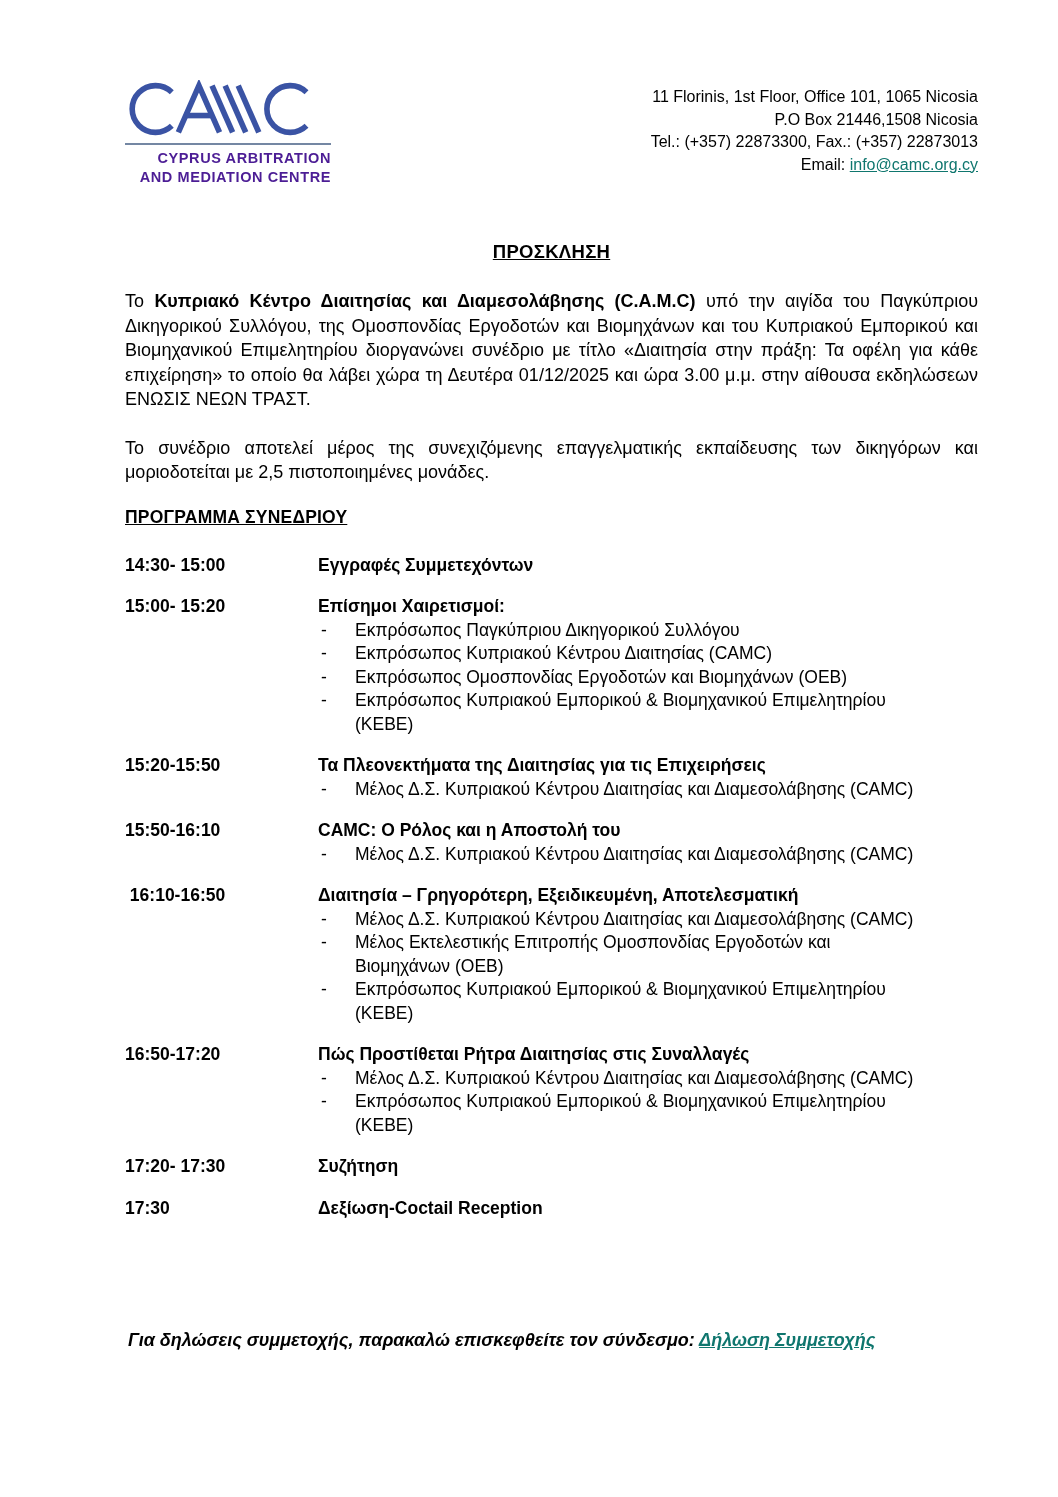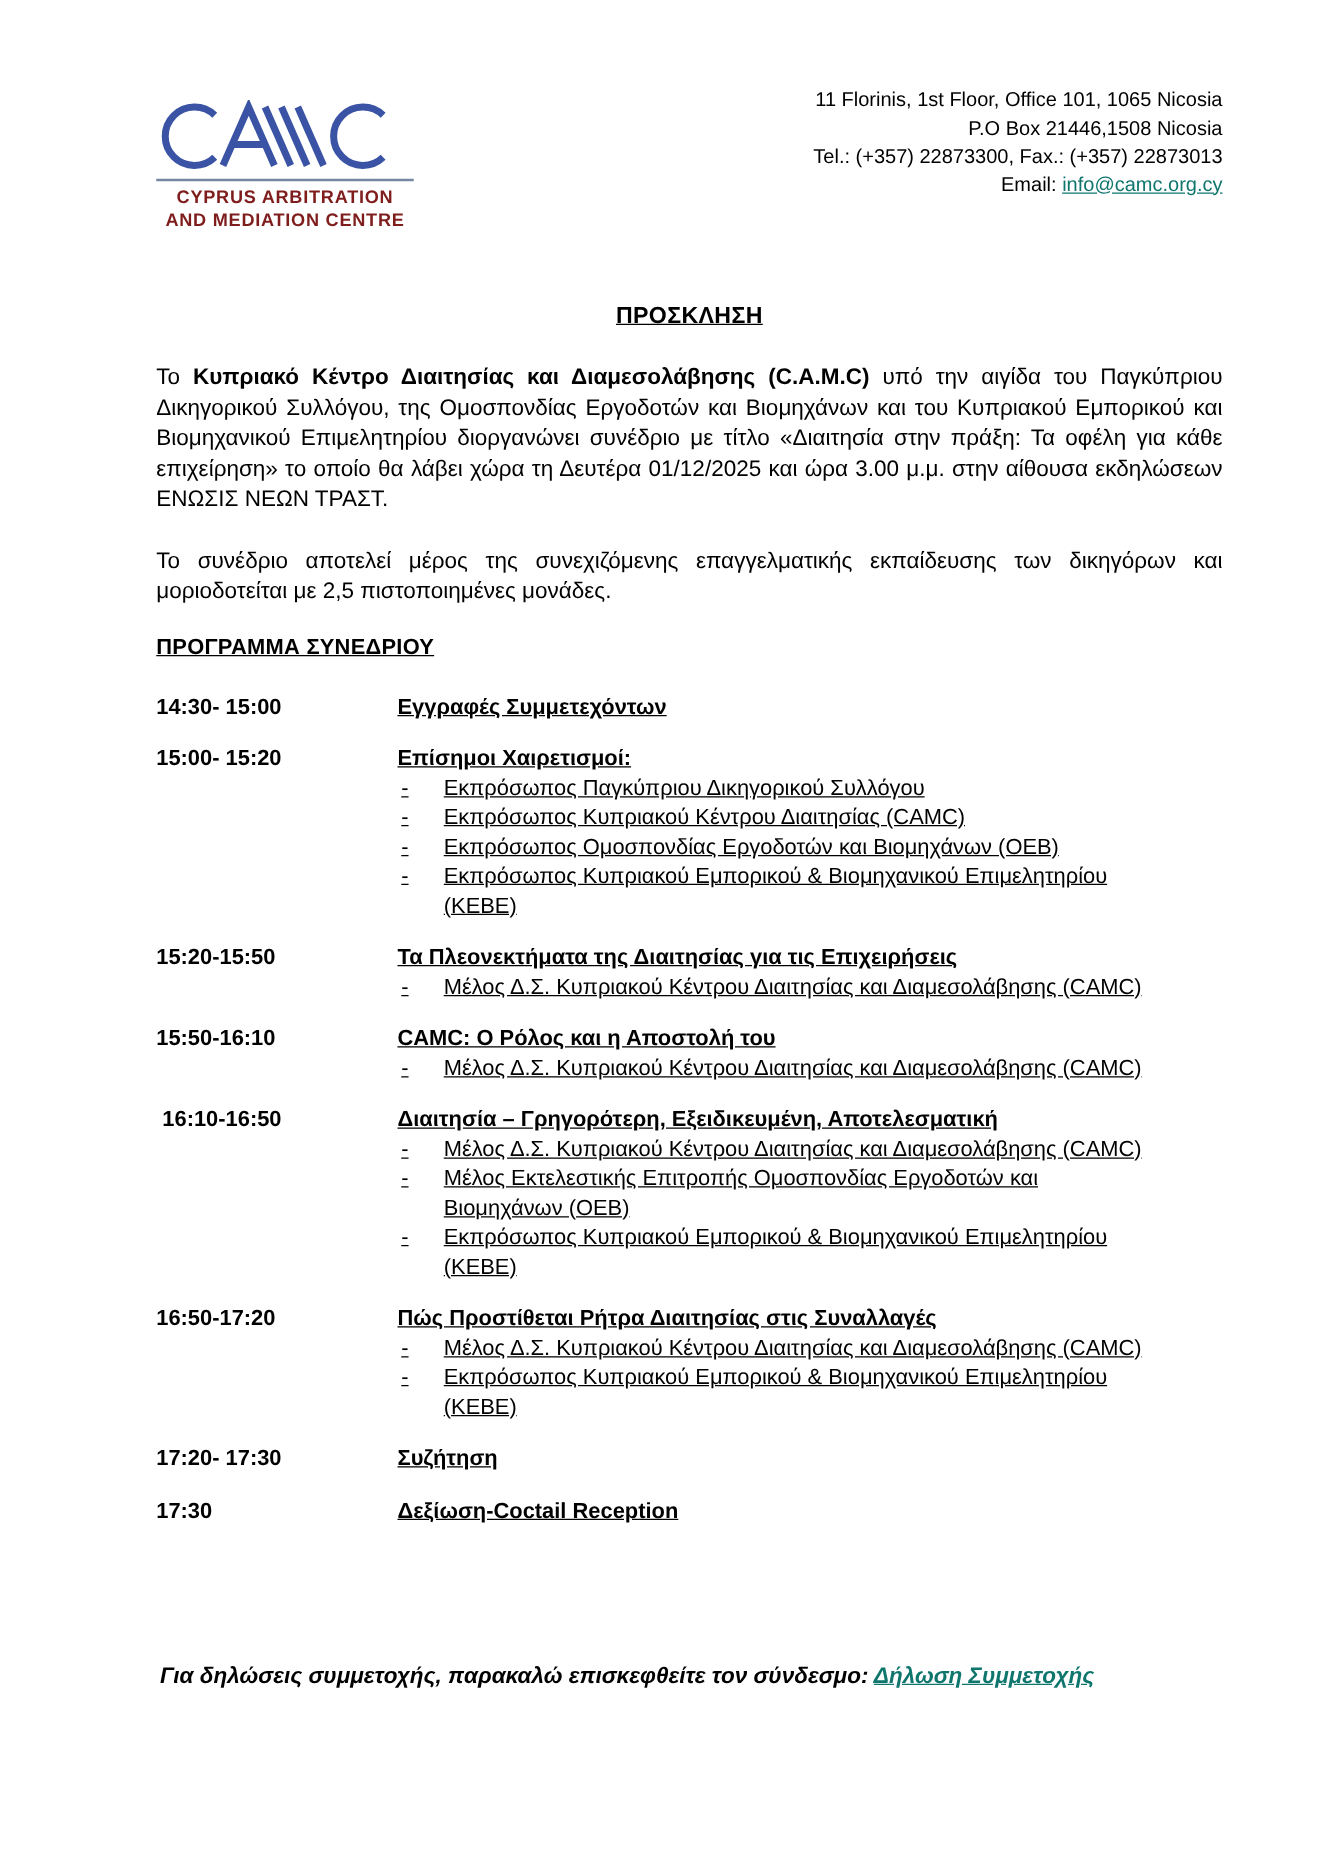--- a/index.html
+++ b/index.html
@@ -13,24 +13,24 @@
     overflow: hidden;
   }
   .content { padding: 68px 80px 0 125px; }
 
   
   .header { display: flex; justify-content: space-between; align-items: flex-start; }
   .logo-block { margin-top: 12px; width: 208px; }
   .logo-svg { display: block; width: 204px; height: 58px; }
   .logo-rule { height: 2px; background: #7487a3; margin: 5px 0 4px 0; width: 206px; }
   .logo-subtitle {
-    color: #7f1d1d; font-weight: bold; font-size: 14.5px; line-height: 19px;
-    letter-spacing: 0.6px; text-align: center; width: 206px; white-space: pre;
-  }
-  .contact { text-align: right; font-size: 16px; line-height: 22.5px; margin-top: 2px; }
+    color: #4c1d95; font-weight: bold; font-size: 14.5px; line-height: 19px;
+    letter-spacing: 0.6px; text-align: right; width: 206px; white-space: pre;
+  }
+  .contact { text-align: right; font-size: 16px; line-height: 22.5px; margin-top: 18px; }
   .contact a, .link {
     color: #0f766e; text-decoration: underline; cursor: pointer;
   }
 
   
   .doc-title {
     text-align: center; font-size: 18.5px; font-weight: bold;
     text-decoration: underline; margin-top: 54px; letter-spacing: 0.3px;
   }
 
@@ -42,21 +42,21 @@
   .para.second { margin-top: 24px; }
 
   
   .program-heading {
     margin-top: 22px; font-size: 17.5px; font-weight: bold;
     text-decoration: underline; letter-spacing: 0.2px;
   }
   .program-list { margin-top: 26px; }
   .program-row { display: flex; margin-bottom: 18px; font-size: 17.5px; line-height: 23.5px; }
   .time-cell { flex: 0 0 193px; width: 193px; font-weight: bold; white-space: pre; }
-  .desc-cell { flex: 1; min-width: 0; text-decoration: underline; }
+  .desc-cell { flex: 1; min-width: 0; }
   .desc-title { font-weight: bold; white-space: pre; }
   .bullet-row { display: flex; }
   .bullet-dash { flex: 0 0 34px; width: 34px; padding-left: 3px; }
   .bullet-text { white-space: pre; }
 
   
   .footer {
     position: absolute; left: 128px; top: 1330px; right: 60px;
     font-size: 18px; font-weight: bold; font-style: italic;
     white-space: nowrap;

